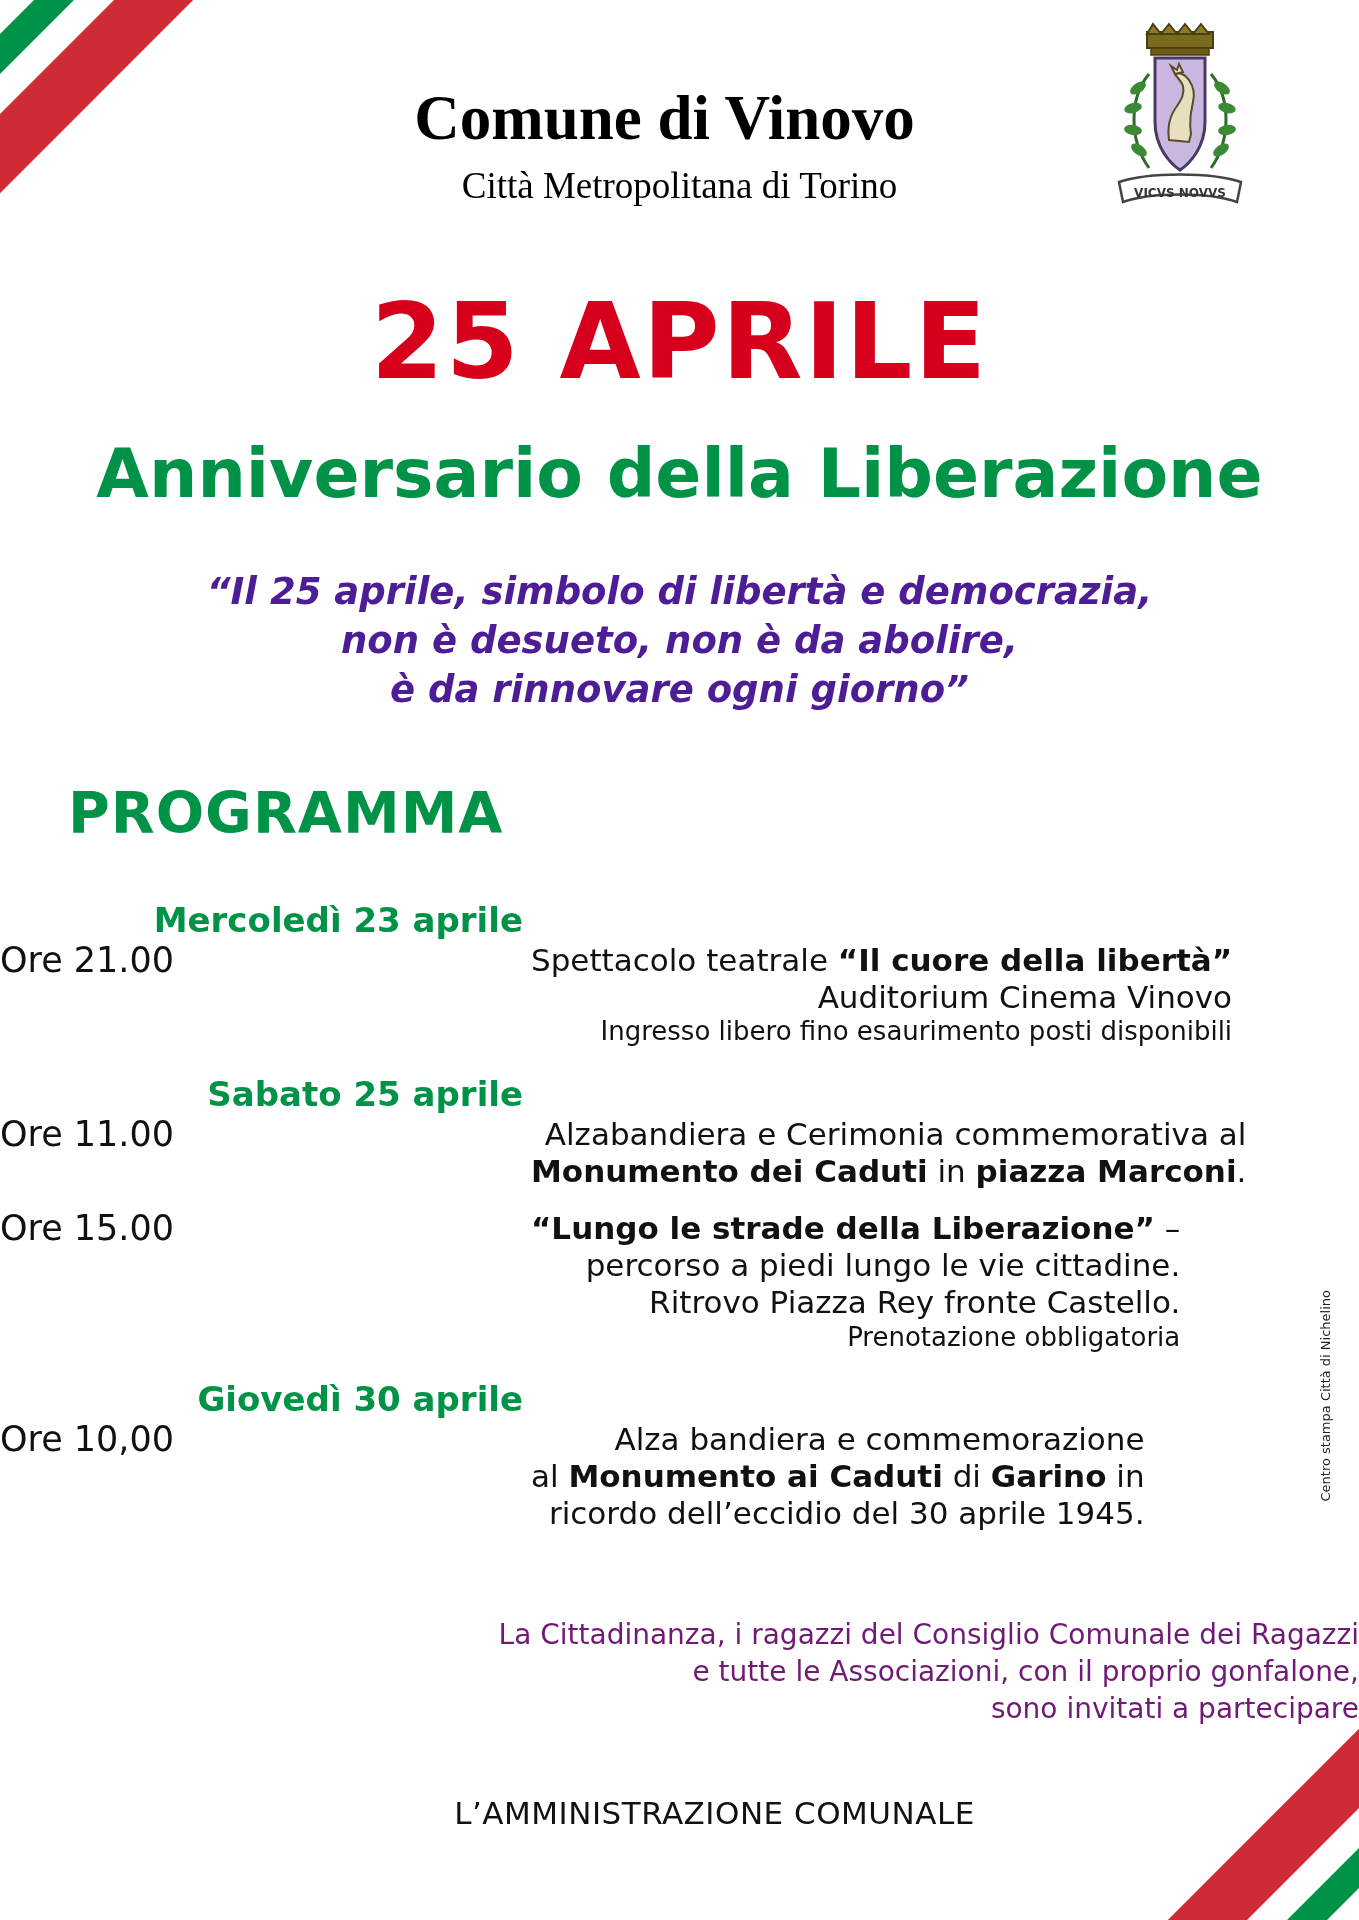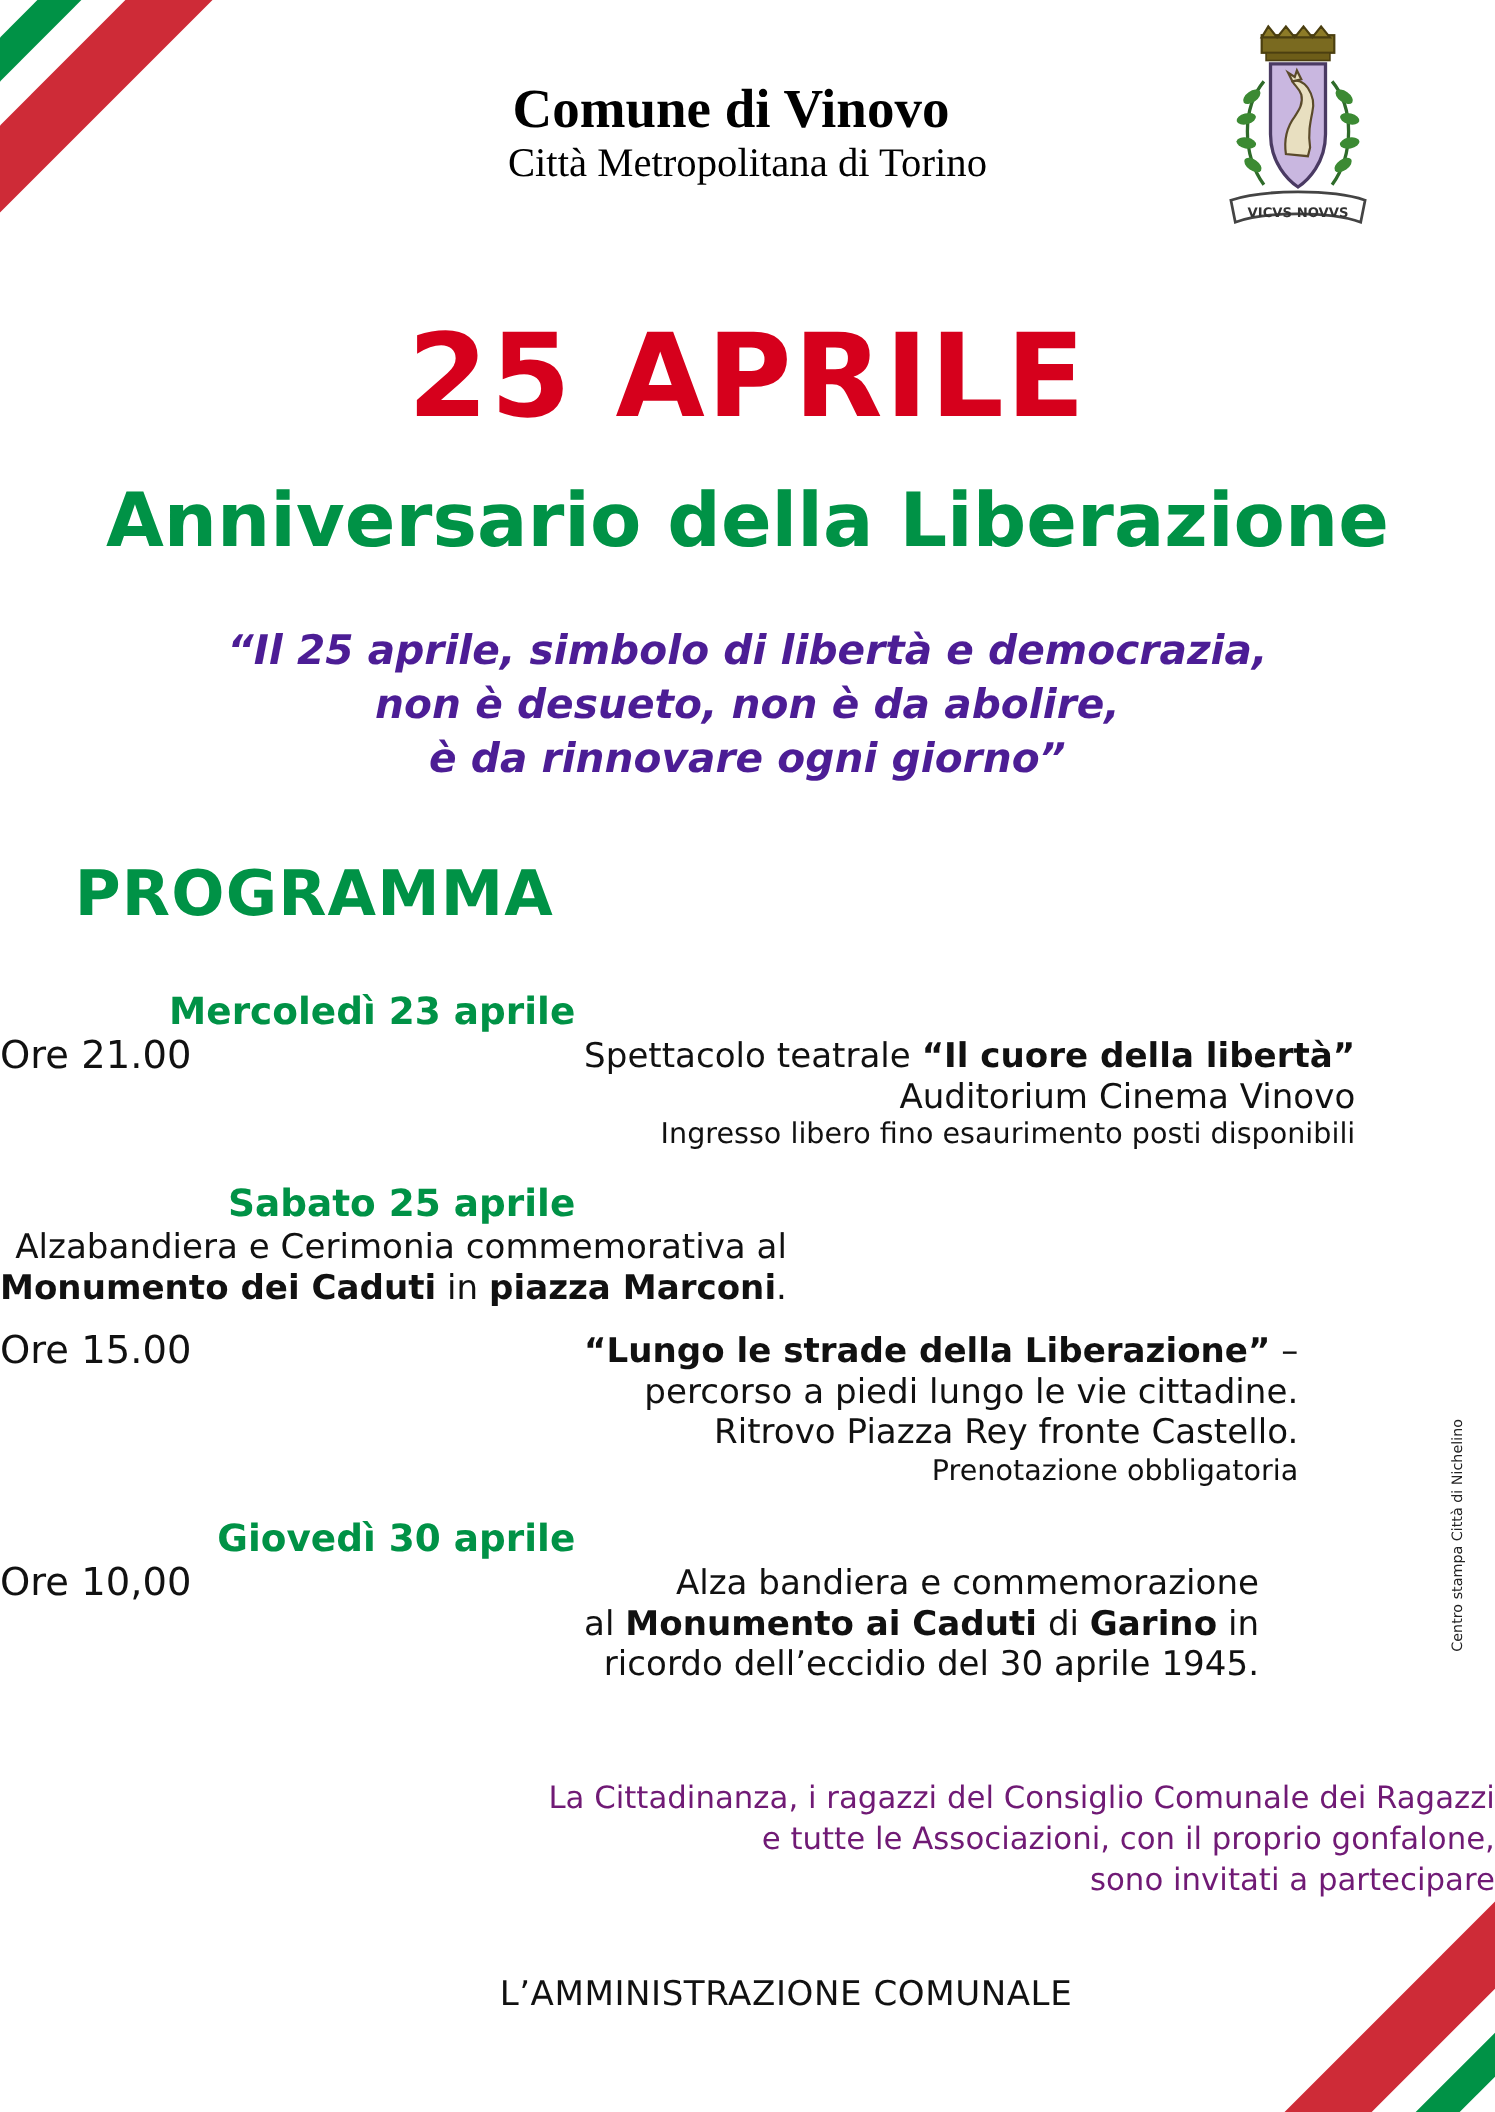--- a/index.html
+++ b/index.html
@@ -60,25 +60,25 @@
   .header {
     position: absolute;
     top: 72px;
     left: 0;
     width: 100%;
     text-align: center;
   }
   .comune-title {
     font-family: "Liberation Serif", serif;
     font-weight: bold;
-    font-size: 50px;
+    font-size: 63px;
     color: #000;
     letter-spacing: 0px;
     line-height: 1.05;
-    margin: 0;
+    margin: 13px;
     padding-right: 30px;
   }
   .comune-sub {
     font-family: "Liberation Serif", serif;
     font-size: 37px;
     color: #000;
     margin: 2px 0 0 0;
     padding-right: 30px;
     padding-left: 30px;
   }
@@ -311,20 +311,21 @@
           <div class="small">Ingresso libero fino esaurimento posti disponibili</div>
         </div>
       </div>
     </div>
 
     <div class="gap-md"></div>
 
     <div class="day-block">
       <div class="day-head">Sabato 25 aprile</div>
       <div class="row">
+        <div class="time">Ore 11.00</div>
         <div class="desc">
           <div>Alzabandiera e Cerimonia commemorativa al</div>
           <div><span class="b">Monumento dei Caduti</span><span> in </span><span class="b">piazza Marconi</span><span>.</span></div>
         </div>
       </div>
 
       <div class="gap-sm"></div>
 
       <div class="row">
         <div class="time">Ore 15.00</div>

